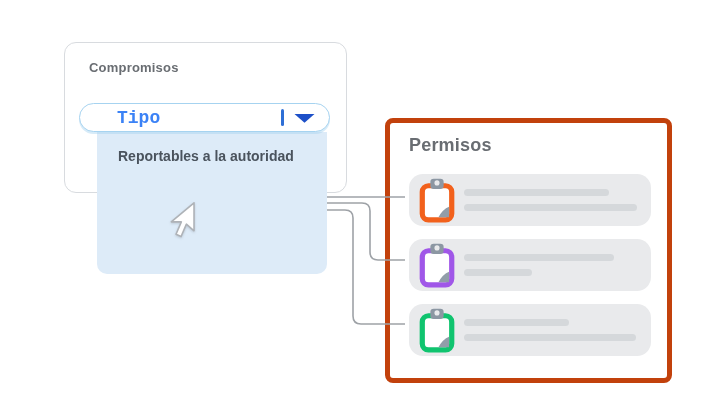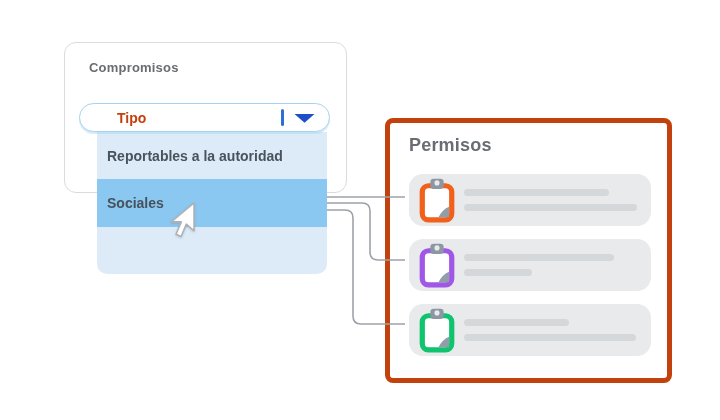--- a/index.html
+++ b/index.html
@@ -15,32 +15,32 @@
   .title-compromisos{
     position:absolute;left:24px;top:17px;font-size:13px;font-weight:700;
     color:#696d72;letter-spacing:.2px;margin:0;
   }
   .pill{
     position:absolute;left:79px;top:103px;width:251px;height:29px;box-sizing:border-box;
     background:#fff;border:1.5px solid #a6d3f0;border-radius:15px;
     box-shadow:0 2px 0 rgba(166,211,240,.45);
     display:flex;align-items:center;z-index:3;cursor:pointer;
   }
-  .pill-label{margin-left:37px;font-size:14px;font-weight:700;color:#c2410c;}
+  .pill-label{margin-left:37px;font-size:18px;font-weight:700;color:#3b82f6;font-family:Liberation Mono, monospace;}
   .pill-divider{
     position:absolute;right:45px;top:5px;width:3px;height:17px;border-radius:2px;
   }
   .pill-caret{position:absolute;right:13px;top:9px;width:23px;height:11px;}
   
   .list{
     position:absolute;left:97px;top:132px;width:230px;height:142px;
     background:#ddebf8;border-radius:0 0 10px 10px;z-index:2;
   }
   .option{
-    height:47px;display:flex;align-items:center;padding-left:10px;
+    height:47px;display:flex;align-items:center;padding-left:21px;
     font-size:14px;font-weight:600;color:#4a535d;cursor:pointer;
   }
   .option.highlight{background:#8ac8f1;height:48px;color:#47525c;}
   
   .card-permisos{
     position:absolute;left:385px;top:118px;width:277px;height:255px;
     background:#fff;border:5px solid #c2410c;border-radius:8px;z-index:1;
   }
   .title-permisos{
     position:absolute;left:19px;top:12px;font-size:18px;font-weight:700;
@@ -68,23 +68,20 @@
 
 <div class="stage">
 
   <section class="card-compromisos">
     <h2 class="title-compromisos">Compromisos</h2>
   </section>
 
   <div class="list">
     <div class="option">
       <span>Reportables a la autoridad</span>
-    </div>
-    <div class="option highlight">
-      <span>Sociales</span>
     </div>
   </div>
 
   <div class="pill">
     <span class="pill-label">Tipo</span>
     <span class="pill-divider" style="background:#2e6fd6"></span>
     <svg class="pill-caret" viewBox="0 0 23 11">
       <polygon points="1.5,1 21.5,1 11.5,9.8" fill="#1d50c8"></polygon>
     </svg>
   </div>

